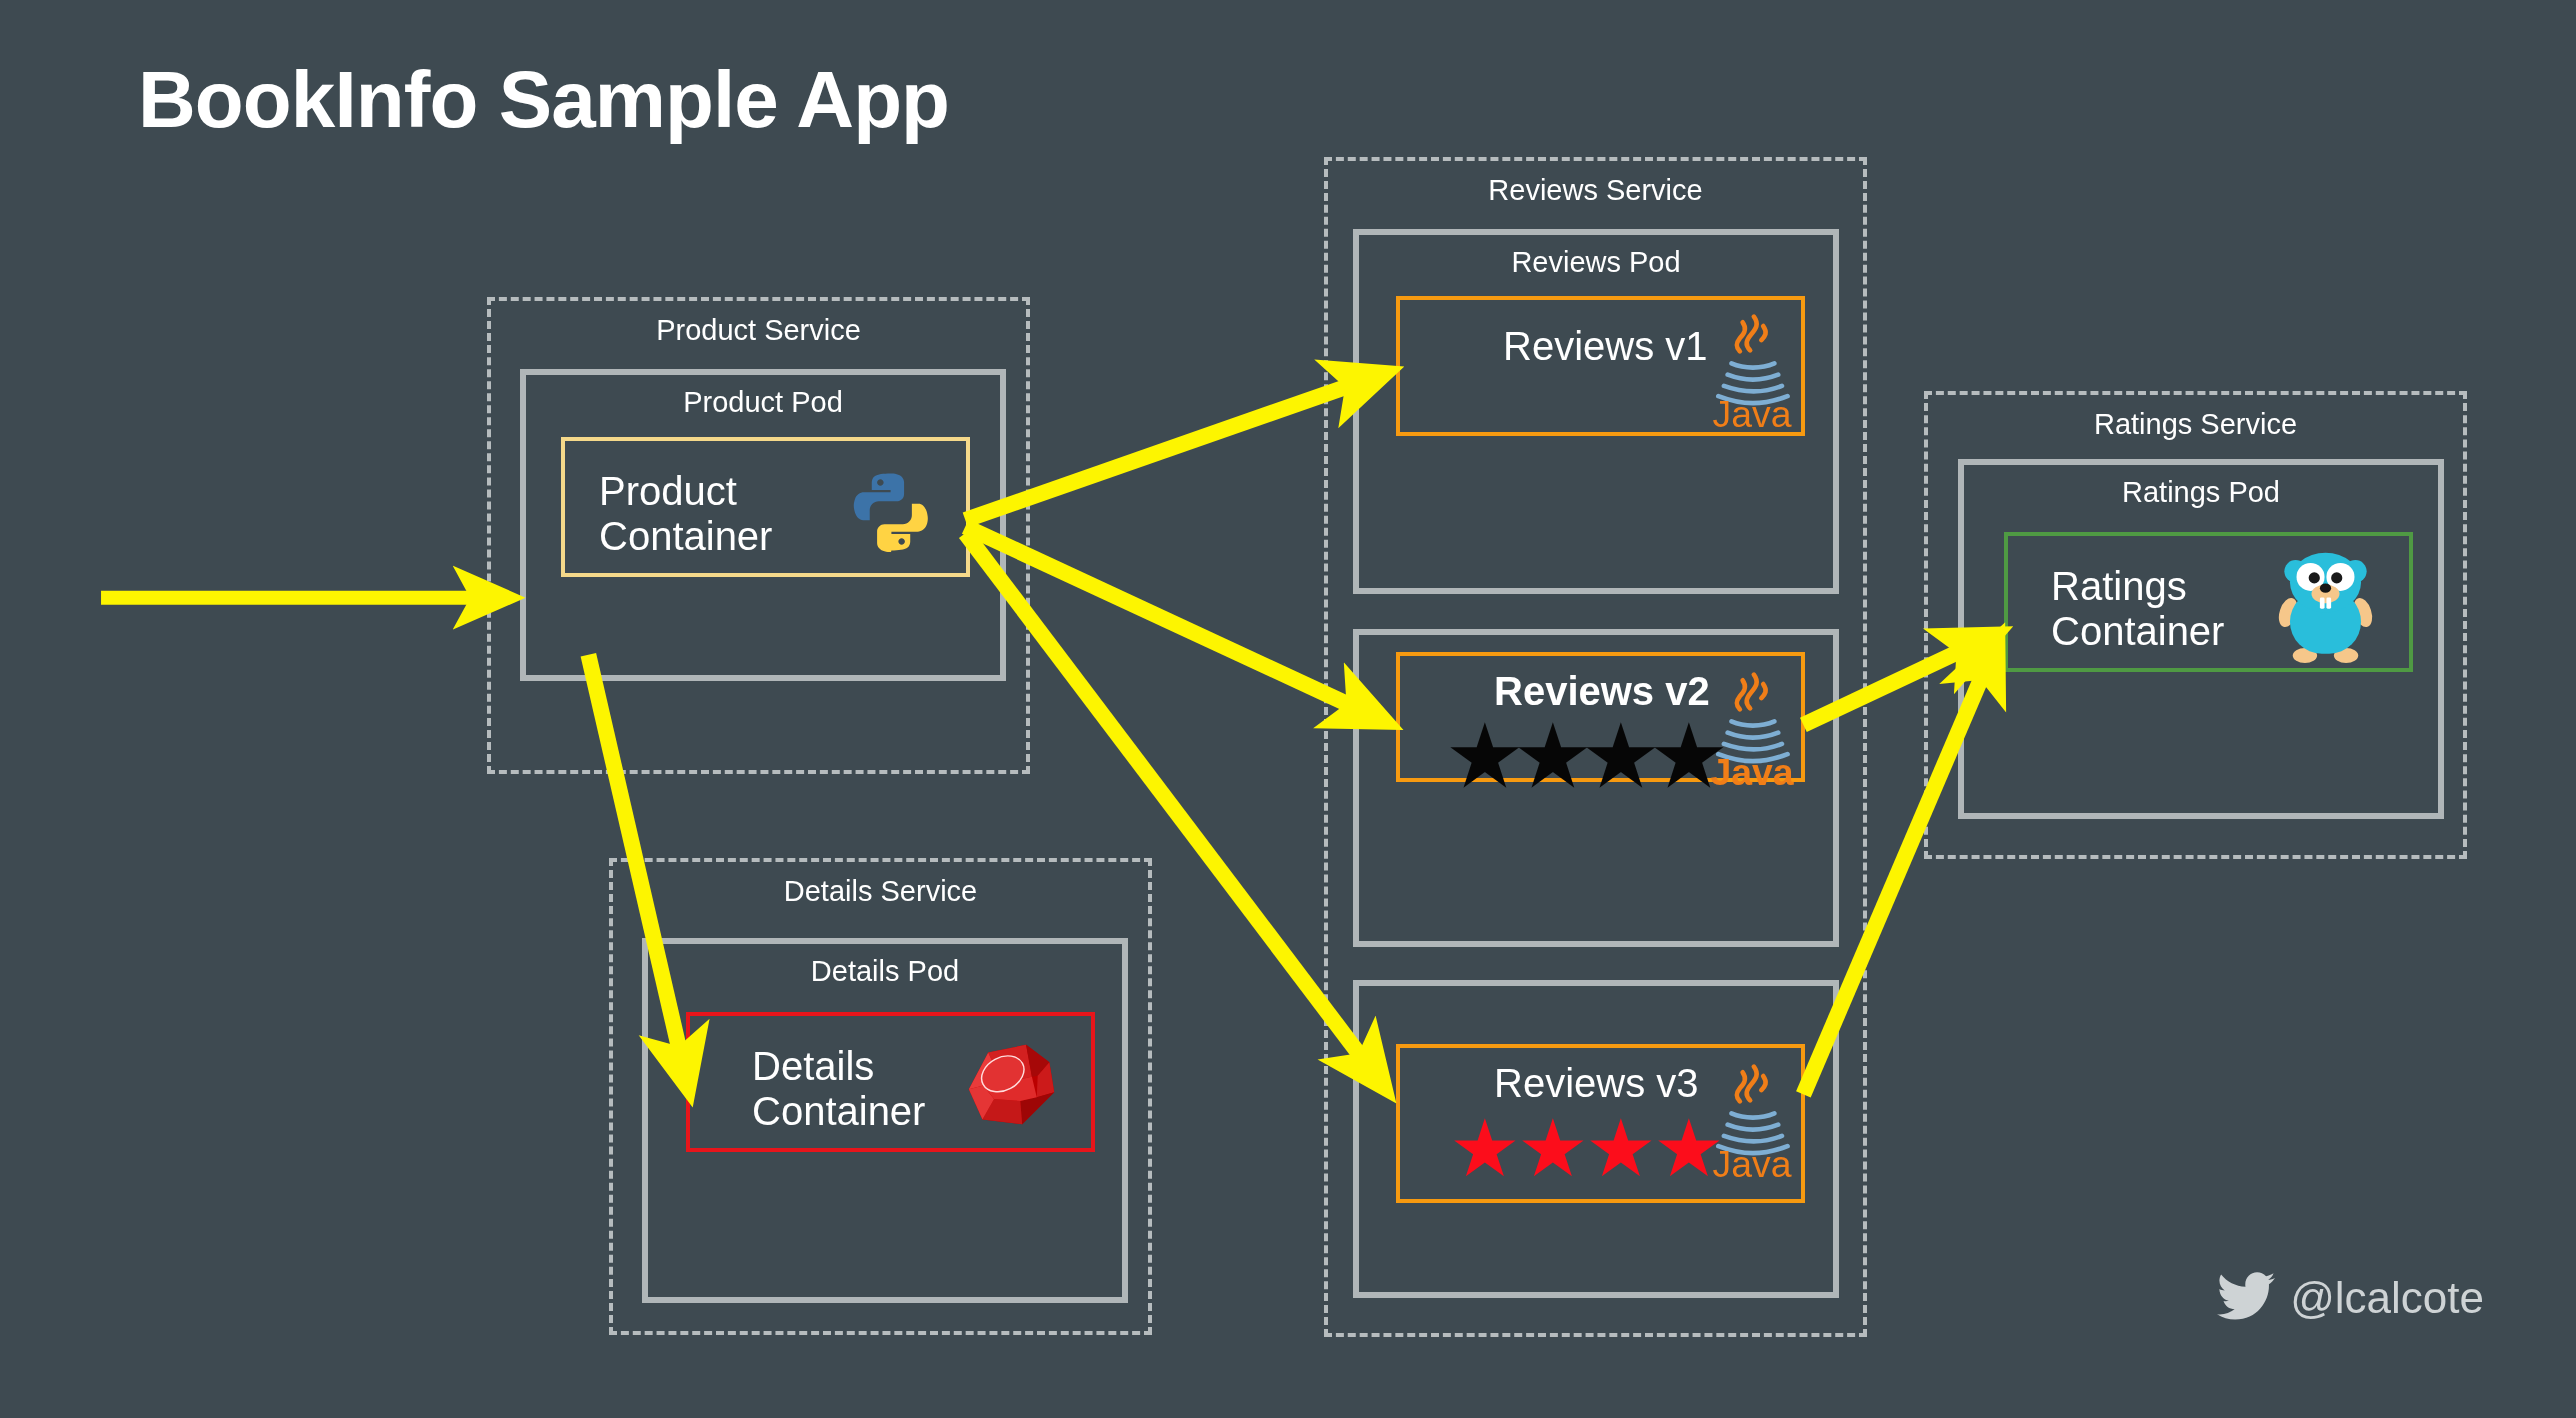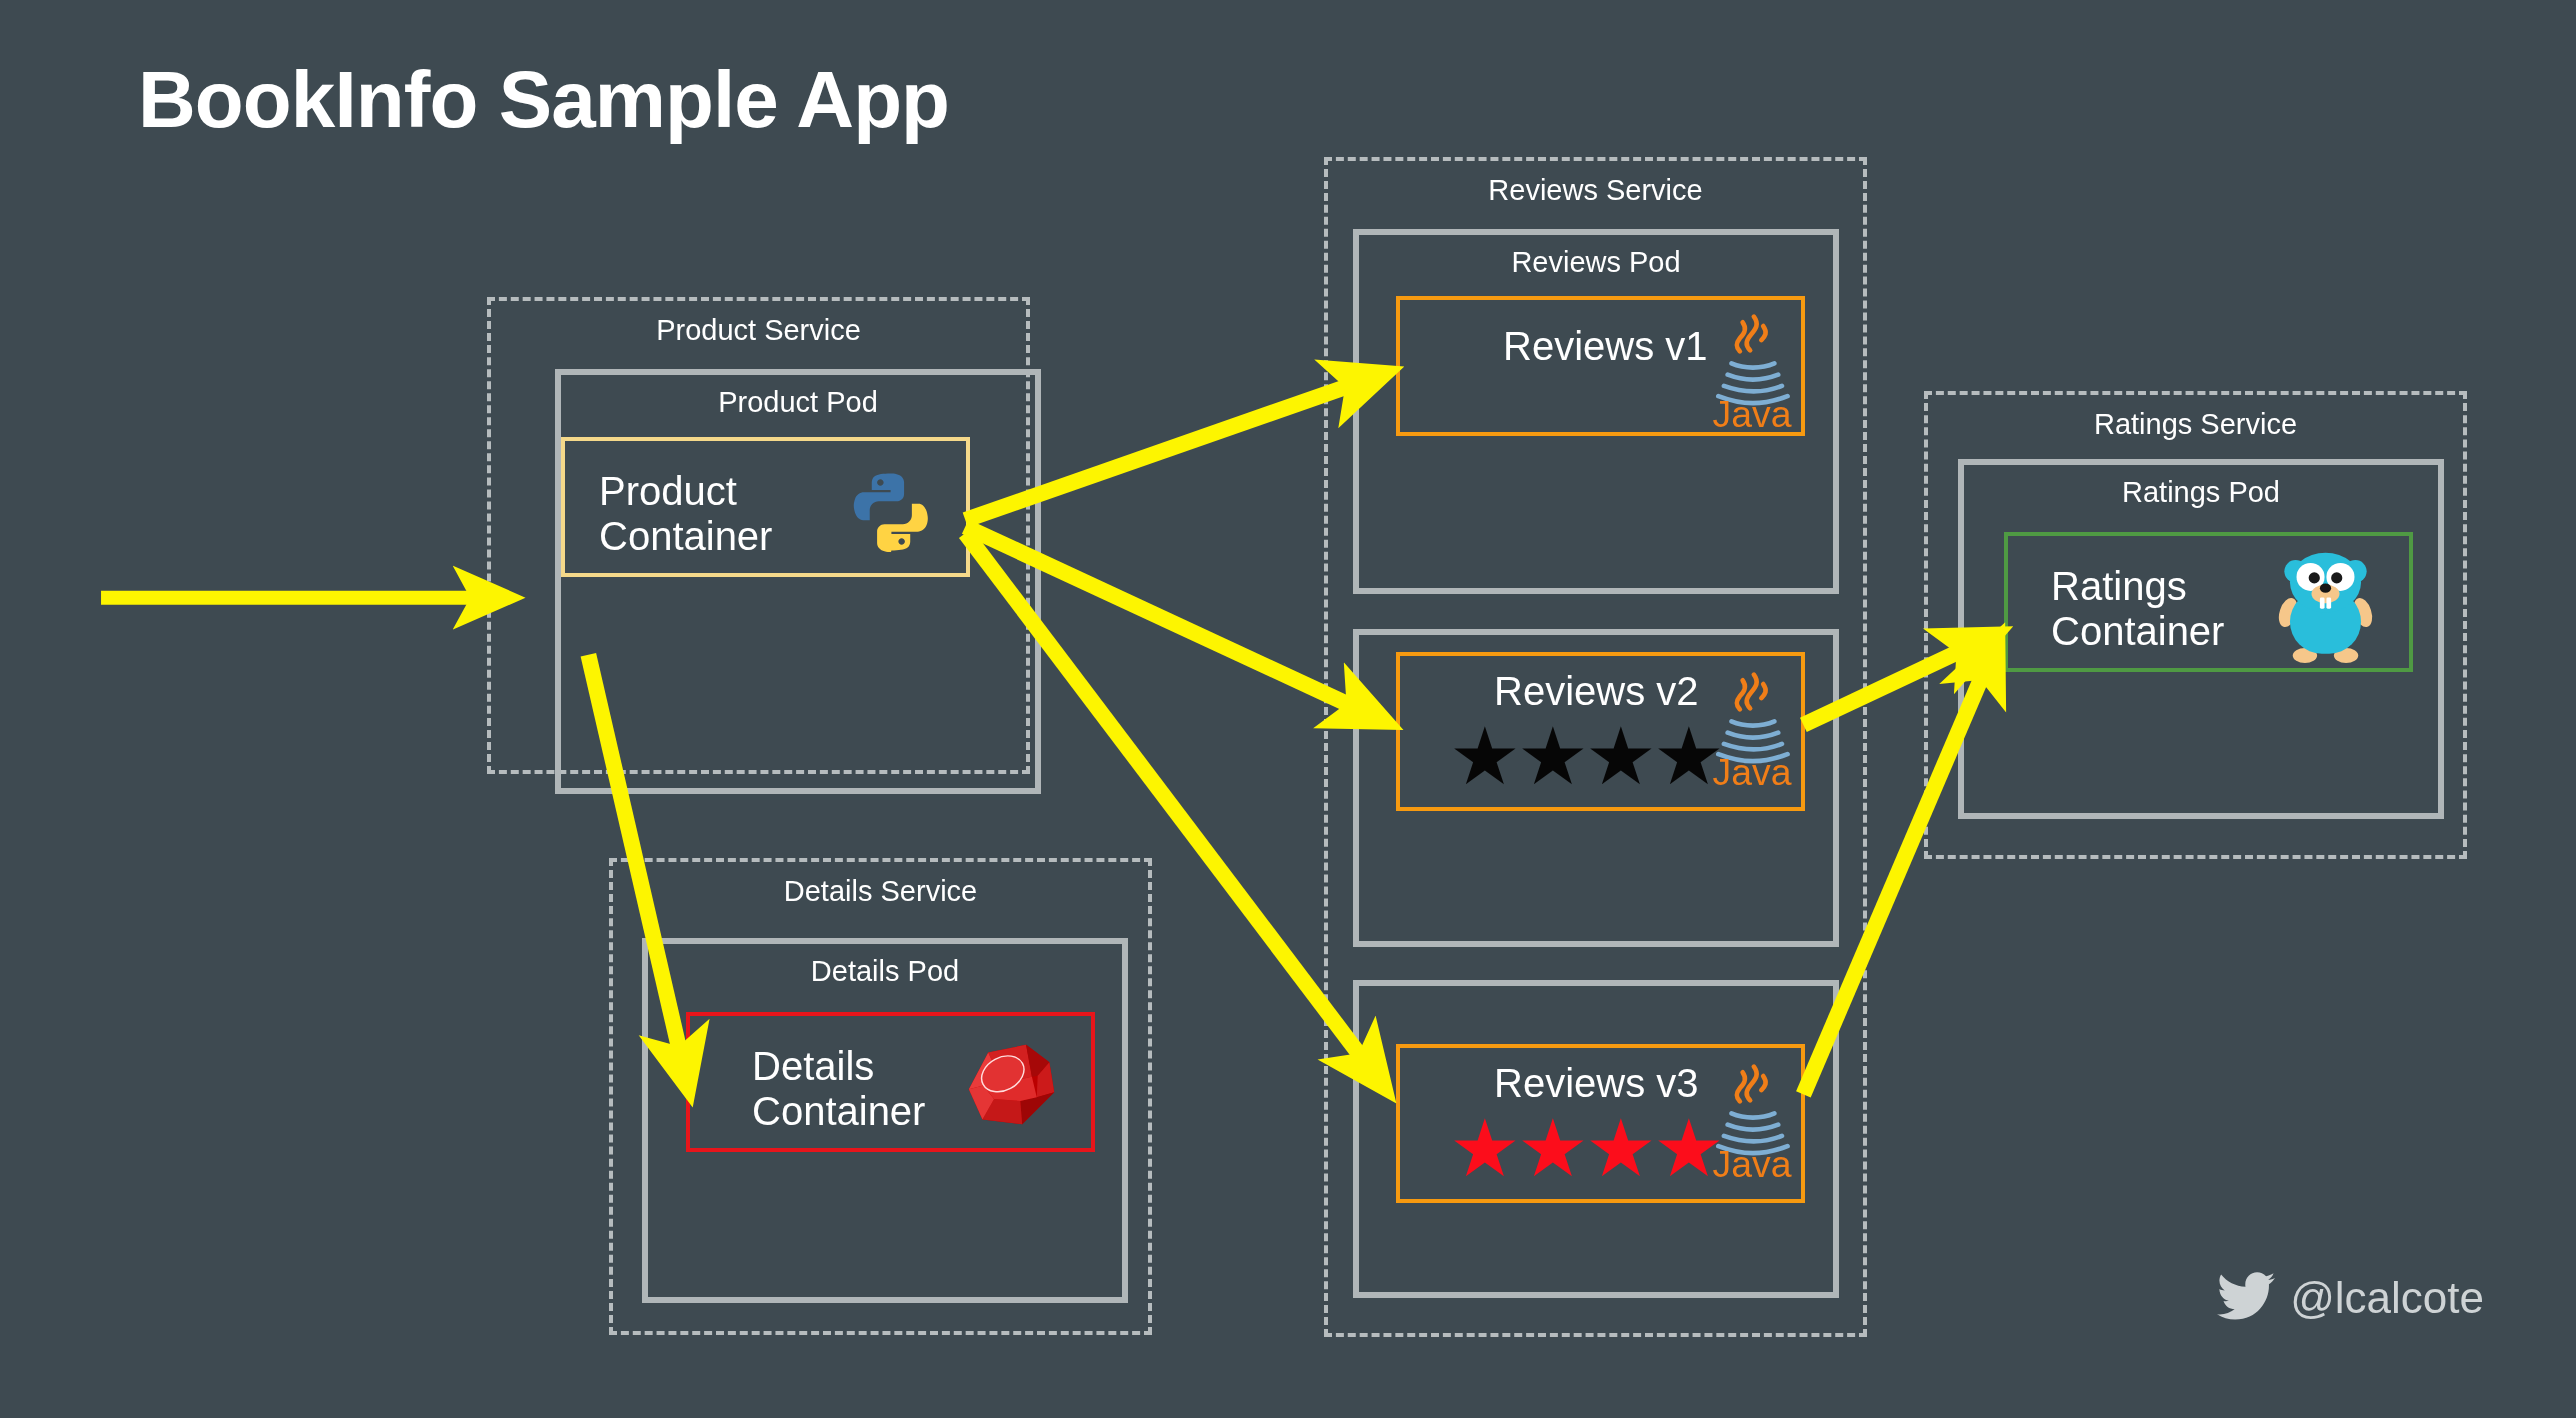--- a/index.html
+++ b/index.html
@@ -116,21 +116,21 @@
 </style>
 </head>
 <body>
 
 <div id="slide-title">BookInfo Sample App</div>
 
 <div class="service-box" style="left:487px; top:297px; width:543px; height:477px;">
   <div class="service-label">Product Service</div>
 </div>
 
-<div class="pod-box" style="left:520px; top:369px; width:486px; height:425px;margin-left:35px;">
+<div class="pod-box" style="left:520px; top:369px; width:486px; height:312px;">
   <div class="pod-label">Product Pod</div>
 </div>
 
 <div class="container-box" style="left:561px; top:437px; width:409px; height:140px; border-color:#f5d98a;padding-left:21px;">
   <div class="container-title" style="left:34px; top:28px;">Product
 Container</div>
 
   <span class="logo" style="left:281px; top:26px;">
     <svg width="90" height="90" viewBox="0 0 110 110">
       <path d="M54.5 8c-9 0-16 1-19 3-3 2-4 5-4 8v9h23v3H22c-5 0-9 3-11 8-2 6-2 10 0 17 2 5 5 9 10 9h8V53c0-6 5-11 11-11h22c5 0 9-4 9-9V19c0-5-4-9-9-10-3-1-5-1-7-1zM42 15c2 0 4 2 4 4s-2 4-4 4-4-2-4-4 2-4 4-4z" fill="#3c73a8"></path>
@@ -188,21 +188,21 @@
         <path d="M20 70c18 7 36 7 54 0"></path>
         <path d="M16 82c22 8 42 8 62 0"></path>
         <path d="M10 93c26 10 48 10 74 0"></path>
       </g>
       <text x="46" y="126" font-family="'Liberation Sans', sans-serif" font-size="40" fill="#f07e18" text-anchor="middle">Java</text>
     </svg>
   </span>
 </div>
 
 <div class="pod-box" style="left:1353px; top:629px; width:486px; height:318px;"></div>
-<div class="container-box" style="left:1396px; top:652px; width:409px; height:159px; border-color:#f79a10;">
+<div class="container-box" style="left:1396px; top:652px; width:409px; height:130px; border-color:#f79a10;font-weight:bold;">
   <div class="container-title" style="left:94px; top:13px;">Reviews v2</div>
   <div class="stars" style="left:49px; top:67px; color:#060606;">★★★★</div>
   <span class="logo" style="left:309px; top:11.2px;">
     <svg width="86" height="122" viewBox="0 0 92 130">
       <g fill="none" stroke="#f07e18" stroke-width="5" stroke-linecap="round">
         <path d="M48 8c6 8 2 13-3 19-5 6-7 11-1 17"></path>
         <path d="M36 14c5 7 2 12-3 17-4 5-5 9 0 14"></path>
         <path d="M58 18c5 7 2 11-2 15"></path>
       </g>
       <g fill="none" stroke="#7eaed3" stroke-width="5" stroke-linecap="round">

